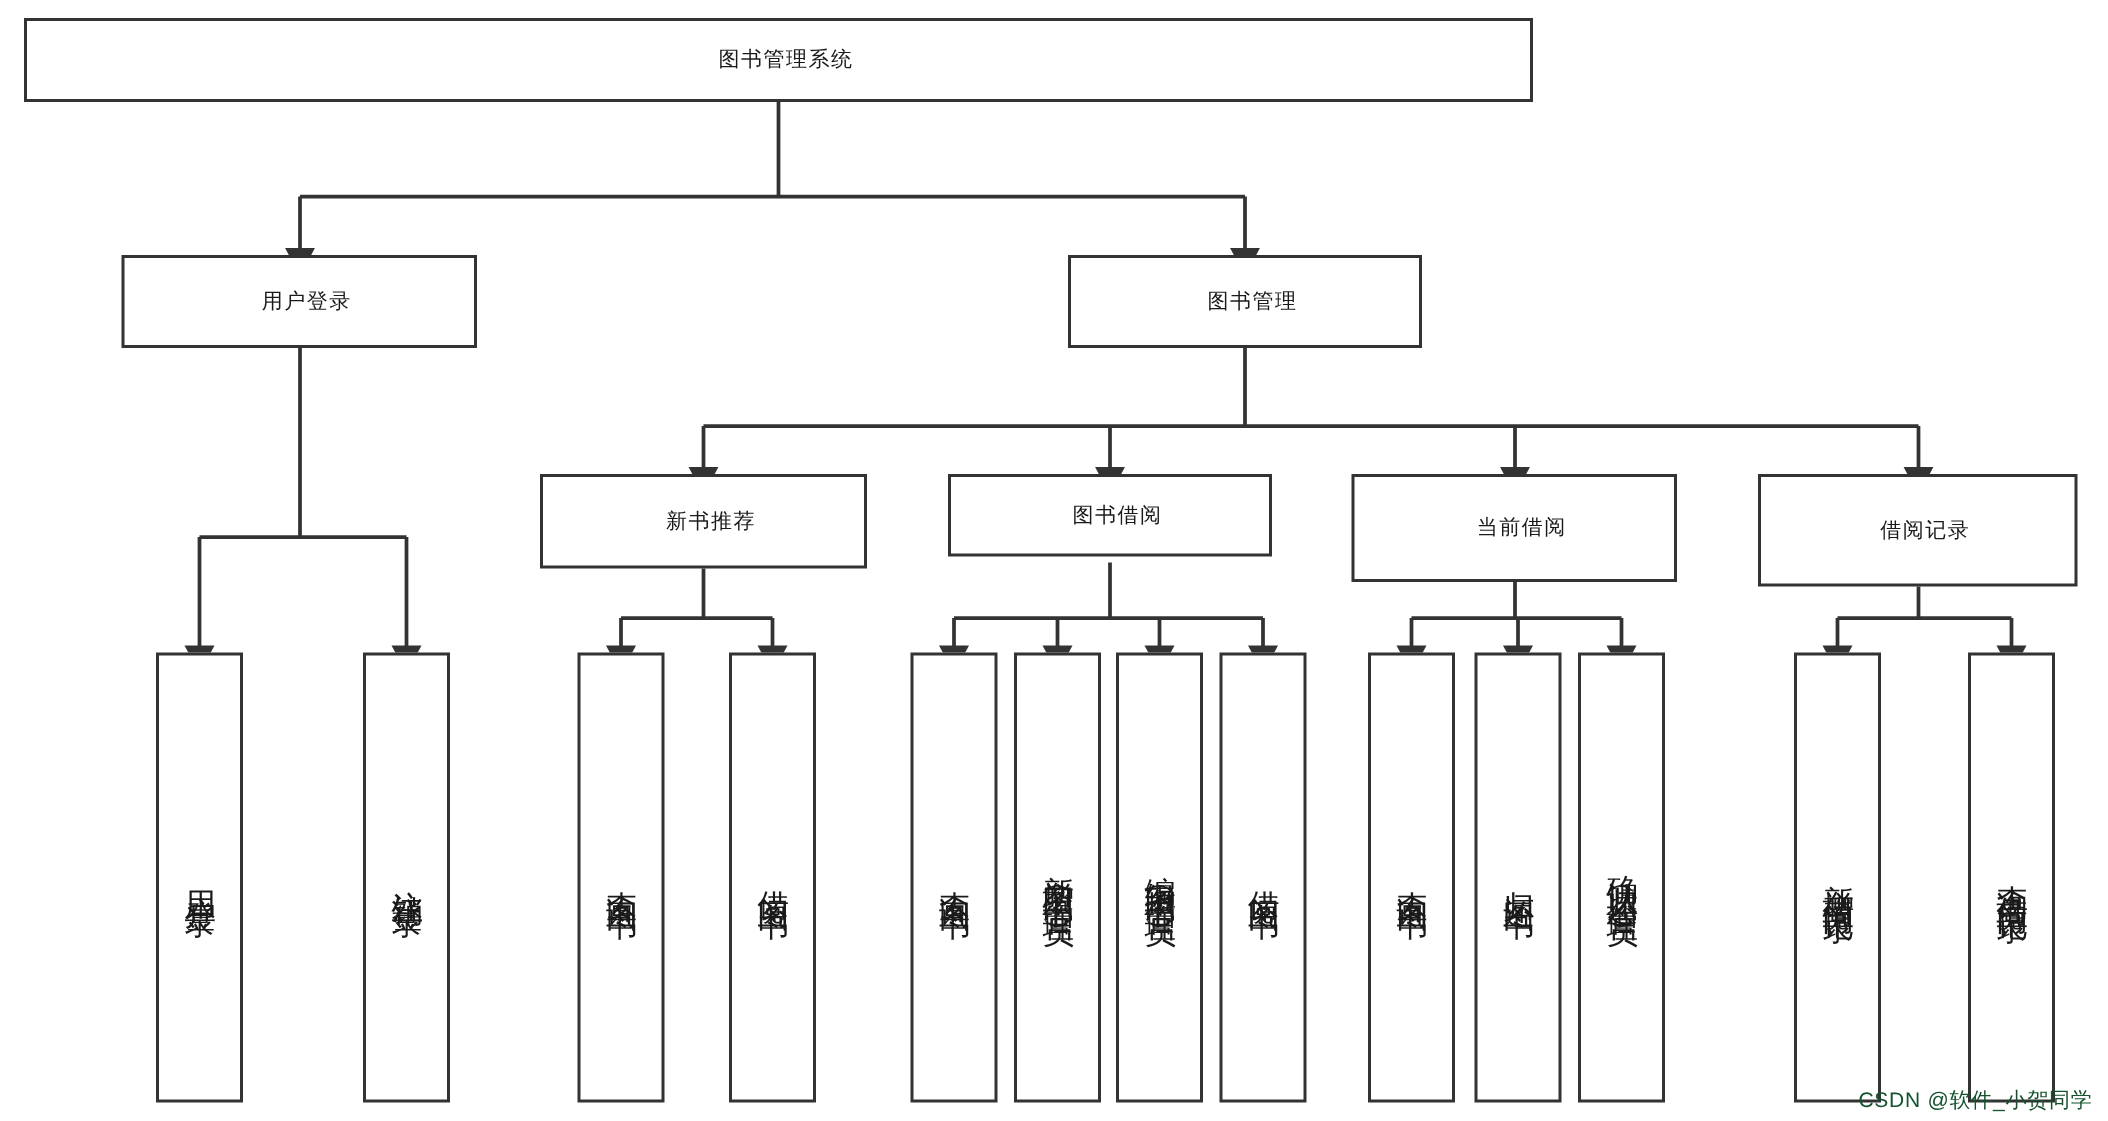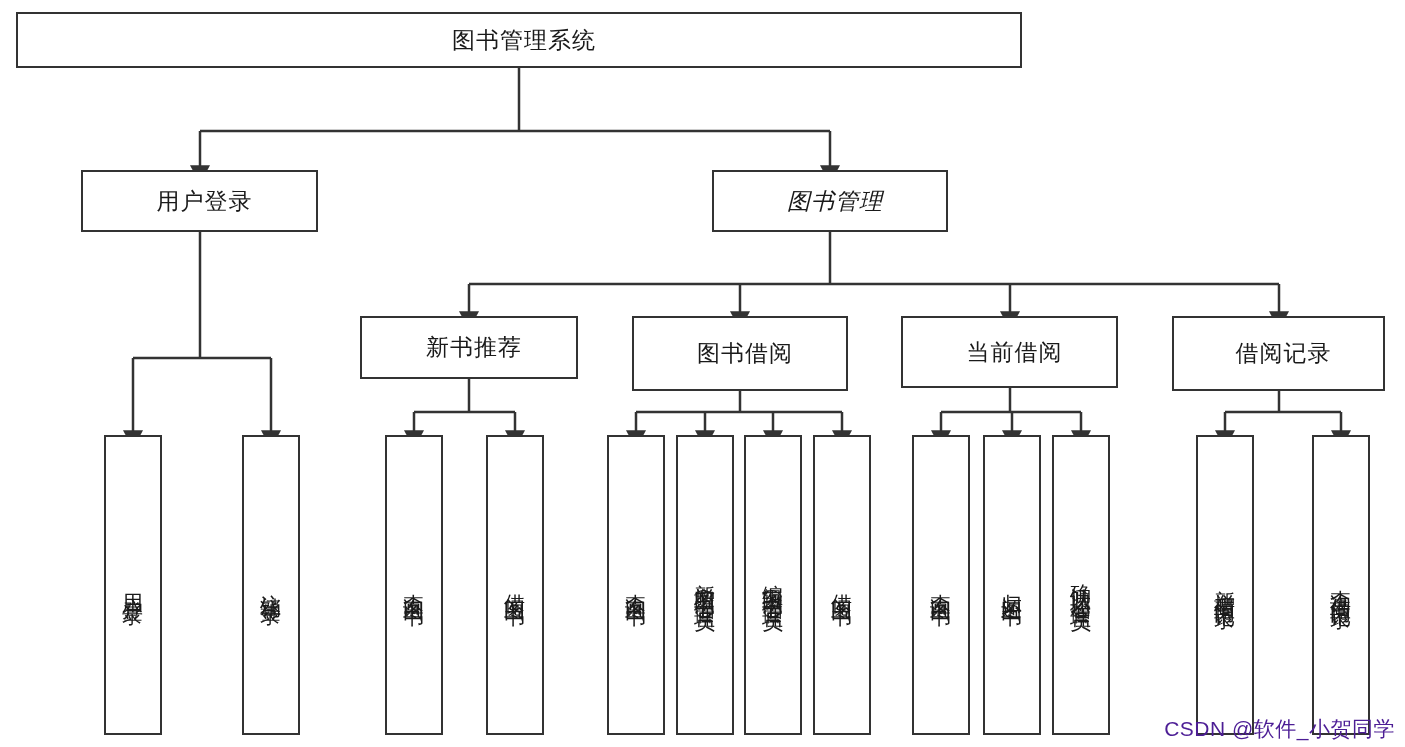--- a/index.html
+++ b/index.html
@@ -29,43 +29,43 @@
     position: absolute;
     box-sizing: border-box;
     border: 2.5px solid #333333;
     background: #ffffff;
     display: flex;
     align-items: center;
     justify-content: center;
     color: #1a1a1a;
   }
   .node.h {
-    font-size: 23px;
+    font-size: 14px;
     letter-spacing: 1px;
     padding-left: 10px;
   }
   .node.v {
     font-size: 21px;
   }
   .node.v .vtext {
     writing-mode: vertical-rl;
     text-orientation: upright;
     letter-spacing: 4px;
     line-height: 1;
     white-space: nowrap;
   }
   .node.h .htext {
     white-space: nowrap;
   }
   #watermark {
     position: absolute;
     right: 10px;
     bottom: 4px;
-    font-size: 21px;
-    color: #4c1d95;
+    font-size: 14px;
+    color: #14532d;
     letter-spacing: 0.5px;
     white-space: nowrap;
   }
 </style>
 </head>
 <body>
 
 <div id="canvas">
   <svg id="edges" xmlns="http://www.w3.org/2000/svg">
     <defs>
@@ -110,27 +110,27 @@
       </g>
   </svg>
 
   <div id="node-layer">
       <div class="node h" style="left: 16px; top: 12px; width: 1006px; height: 56px;">
         <span class="htext">图书管理系统</span>
       </div>
       <div class="node h" style="left: 81px; top: 170px; width: 237px; height: 62px;">
         <span class="htext">用户登录</span>
       </div>
-      <div class="node h" style="left: 712px; top: 170px; width: 236px; height: 62px; font-style: italic;">
+      <div class="node h" style="left: 712px; top: 170px; width: 236px; height: 62px;">
         <span class="htext">图书管理</span>
       </div>
       <div class="node h" style="left: 360px; top: 316px; width: 218px; height: 63px;">
         <span class="htext">新书推荐</span>
       </div>
-      <div class="node h" style="left: 632px; top: 316px; width: 216px; height: 75px;">
+      <div class="node h" style="left: 632px; top: 316px; width: 216px; height: 55px;">
         <span class="htext">图书借阅</span>
       </div>
       <div class="node h" style="left: 901px; top: 316px; width: 217px; height: 72px;">
         <span class="htext">当前借阅</span>
       </div>
       <div class="node h" style="left: 1172px; top: 316px; width: 213px; height: 75px;">
         <span class="htext">借阅记录</span>
       </div>
       <div class="node v" style="left: 104px; top: 435px; width: 58px; height: 300px;">
         <span class="vtext">用户登录</span>

